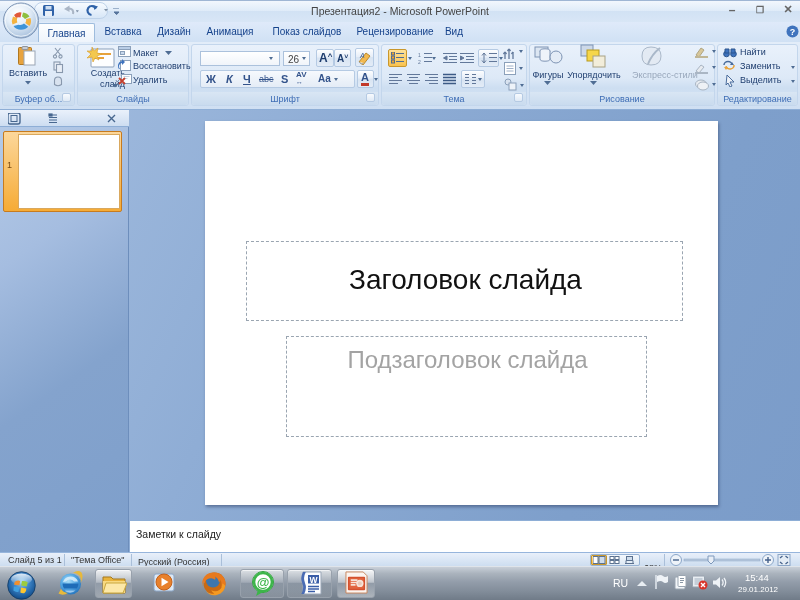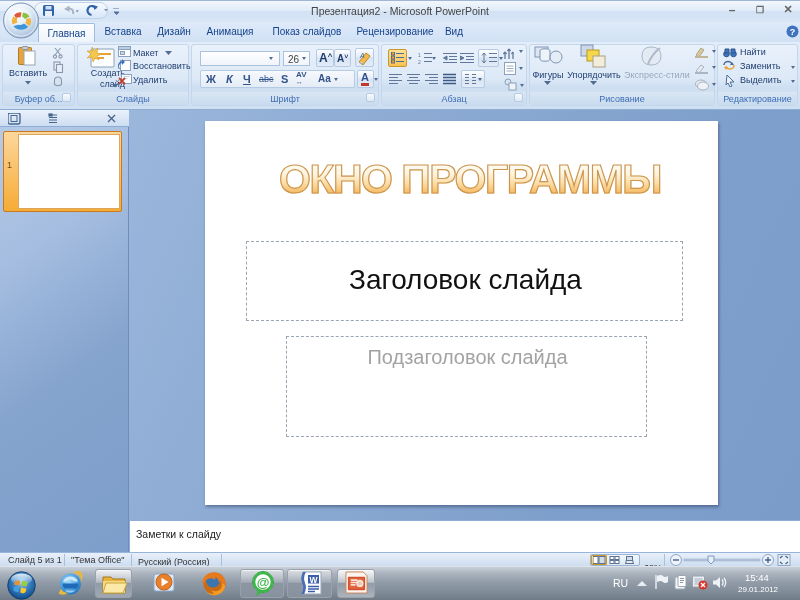--- a/index.html
+++ b/index.html
@@ -25,21 +25,21 @@
   border:1px solid #9ebcdd; border-bottom:none; border-radius:2px 2px 0 0; font-size:10px; color:#15428b;
   text-align:center; padding-top:4px; }
 
 
 #ribbon { left:0; top:42px; width:800px; height:68px;
   background:linear-gradient(#e3edf9,#cfdff2); border-bottom:1px solid #8eaed6; }
 .group { top:44px; height:62px; border:1px solid #c3d6ec; border-radius:3px;
   background:linear-gradient(#e9f1fb 0%, #dde9f7 55%, #cddef1 72%, #d8e6f5 100%); }
 .glabel { position:absolute; left:0; bottom:0px; width:100%; height:13px; padding-top:2px; text-align:center; font-size:9px; color:#3e6db5; background:linear-gradient(#d9e6f4,#c9dbee); border-radius:0 0 3px 3px; }
 .rbtext { position:absolute; font-size:9px; color:#1e3d6e; }
-.rbtext.gray { color:#98a7bb; }
+.rbtext.gray { color:#98a7bb;margin-left:8px; }
 .combo { position:absolute; background:linear-gradient(#fff,#f0f4fa); border:1px solid #abc1dc; border-radius:0; font-size:10px; color:#444; }
 .carr { position:absolute; width:0; height:0; border-left:2.5px solid transparent; border-right:2.5px solid transparent; border-top:3px solid #4f6d94; }
 .rbbtn { position:absolute; border:1px solid #b5cae3; border-radius:2px; background:linear-gradient(#fdfeff,#e7eef8 45%,#d8e4f2 50%,#e3ecf7); }
 .dlg { position:absolute; width:9px; height:9px; border:1px solid #b5cae3; border-radius:2px; background:linear-gradient(#f8fbfe,#dfe9f5); }
 
 
 #work { left:0; top:110px; width:800px; height:442px;
   background:linear-gradient(115deg,#a2bcdf 0%, #8fadd5 35%, #7e9fcb 75%, #7b9cc9 100%); }
 #leftpanel { left:0; top:0; width:129px; height:442px;
   background:linear-gradient(145deg,#b7cce8 0%, #a5bde0 30%, #84a3cd 60%, #7e9fcb 100%); border-right:1px solid #6d8ebc; }
@@ -53,21 +53,21 @@
 #thumbnum { left:3px; top:28px; font-size:9px; color:#7a4b12; }
 
 
 #wordart { left:55px; top:35px; width:420px; text-align:center; font-size:41px; letter-spacing:-1.5px; font-weight:bold; white-space:nowrap;
   background:linear-gradient(#fefefb 12%, #fdf4de 38%, #fbdda6 58%, #f6bc66 78%, #f0a848 100%);
   -webkit-background-clip:text; background-clip:text; -webkit-text-fill-color:transparent;
   -webkit-text-stroke:1.15px #cb9551; }
 #titlebox { left:41px; top:120px; width:437px; height:80px; border:1px dashed #9aa5b1; }
 #titletxt { left:0; top:22px; width:437px; text-align:center; font-size:28px; color:#111; }
 #subbox { left:81px; top:215px; width:361px; height:101px; border:1px dashed #9aa5b1; }
-#subtxt { left:0; top:9px; width:361px; text-align:center; font-size:20px; color:#a3a3a3; }
+#subtxt { left:0; top:9px; width:361px; text-align:center; font-size:24px; color:#a3a3a3; }
 
 
 #statusbar { left:0; top:552px; width:800px; height:14px;
   background:linear-gradient(#e9f0fa,#cdddf0); border-top:1px solid #97b5dc; font-size:9px; color:#333; }
 .stsep { position:absolute; top:1px; width:1px; height:12px; background:#aabfd9; }
 
 
 #taskbar { left:0; top:566px; width:800px; height:34px;
   background:linear-gradient(#c8cfd8 0%, #aab3bd 20%, #939daa 45%, #818c99 75%, #707b88 100%);
   border-top:1px solid #dfe4ea; }
@@ -138,21 +138,21 @@
   <div class="abs group" style="left:2px;width:73px;">
       <div class="glabel">Буфер об...</div>
     </div>
   <div class="abs group" style="left:77px;width:112px;">
       <div class="glabel">Слайды</div>
     </div>
   <div class="abs group" style="left:191px;width:188px;">
       <div class="glabel">Шрифт</div>
     </div>
   <div class="abs group" style="left:381px;width:146px;">
-      <div class="glabel">Абзац</div>
+      <div class="glabel">Тема</div>
     </div>
   <div class="abs group" style="left:529px;width:186px;">
       <div class="glabel">Рисование</div>
     </div>
   <div class="abs group" style="left:717px;width:81px;">
       <div class="glabel">Редактирование</div>
     </div>
 
   <svg class="abs" style="left:17px;top:46px;" width="22" height="20" viewBox="0 0 22 20">
     <rect x="1.5" y="1.5" width="13" height="17" rx="1" fill="#e8a33d" stroke="#b07820"></rect>
@@ -393,21 +393,20 @@
           <path d="M41 2 h8 M41 4.5 h8 M41 7 h8 M41 9.5 h8"></path>
           <rect x="41" y="1" width="3" height="2" fill="#47678f"></rect>
         </g>
       <path d="M100 2 l7 7 M107 2 l-7 7" stroke="#47678f" stroke-width="1.4"></path>
     </svg>
     <div id="thumbsel" class="abs">
         <div id="thumb" class="abs"></div>
         <div id="thumbnum" class="abs">1</div>
       </div>
     <div id="slide" class="abs">
-      <div id="wordart" class="abs">ОКНО ПРОГРАММЫ</div>
       <div id="titlebox" class="abs">
           <div id="titletxt" class="abs">Заголовок слайда</div>
         </div>
       <div id="subbox" class="abs">
           <div id="subtxt" class="abs">Подзаголовок слайда</div>
         </div>
     </div>
     <div id="notes" class="abs">Заметки к слайду</div>
   </div>
 

